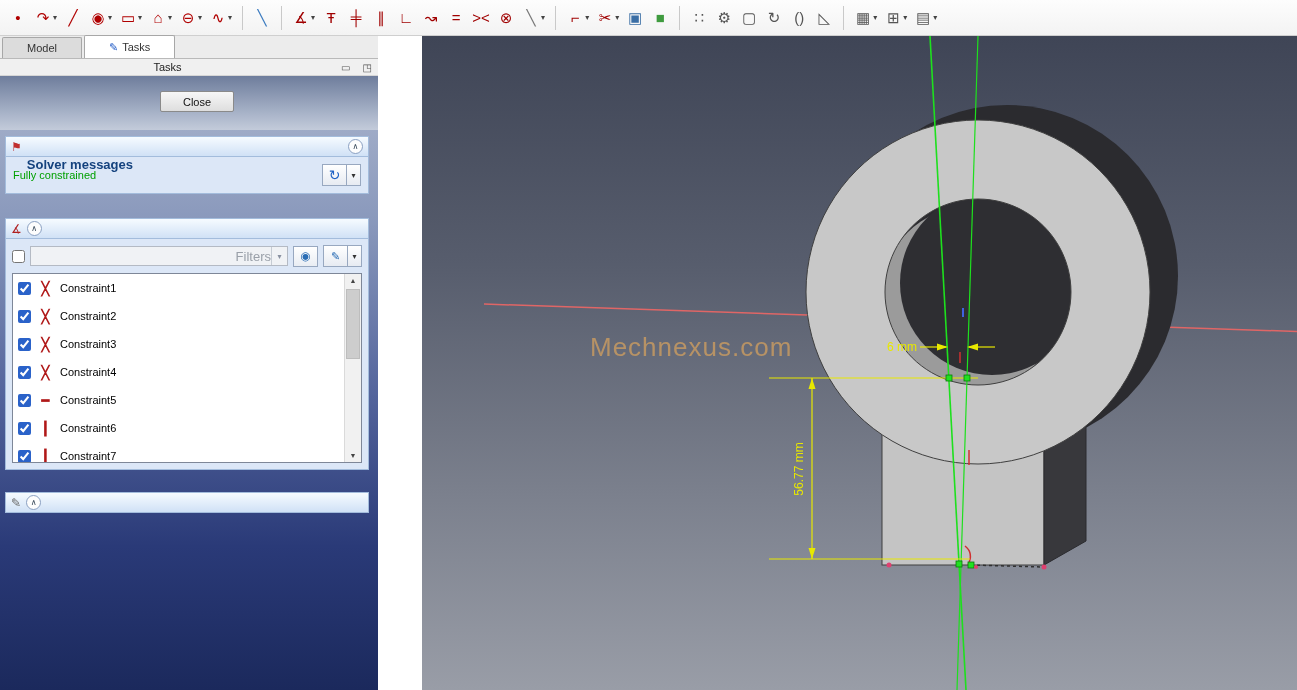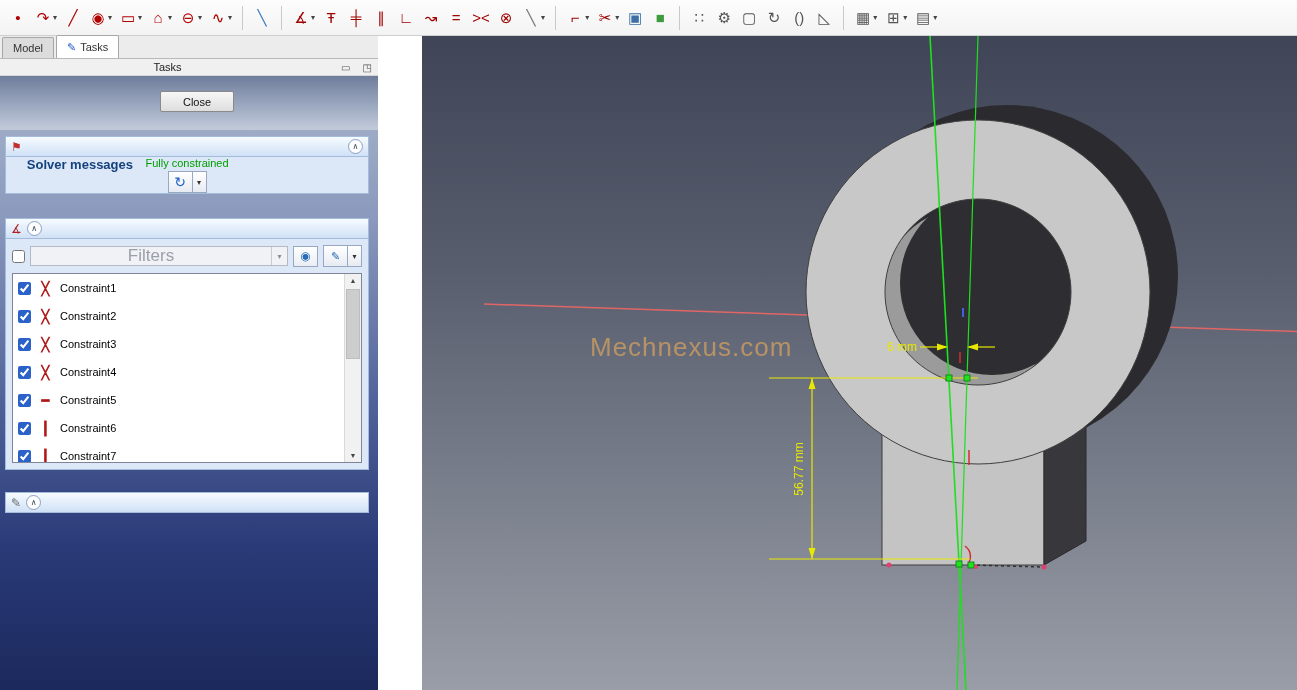--- a/index.html
+++ b/index.html
@@ -14,21 +14,21 @@
   .tb-glyph { font-size:15px; width:18px; text-align:center; line-height:1; }
   .tb-dd { font-size:8px; color:#444; margin-left:1px; }
   .tb-sep { width:1px; height:24px; background:#c9c9c9; margin:0 6px; }
 
   
   .left-panel { position:absolute; top:36px; left:0; width:378px; bottom:0;
     background:linear-gradient(180deg,#b3bdd2 0%,#8a99bc 28%,#53649c 55%,#2a3a78 78%,#1b295c 100%);
     display:flex; flex-direction:column; }
   .tabbar { height:23px; background:#ececec; display:flex; align-items:flex-end;
     padding-left:2px; border-bottom:1px solid #b9b9b9; flex:none; }
-  .tab { height:21px; padding:0 10px; font-size:11px; display:flex; align-items:center; gap:4px;
+  .tab { height:21px; padding:0 24px; font-size:11px; display:flex; align-items:center; gap:4px;
     border:1px solid #a7a7a7; border-bottom:none; border-radius:2px 2px 0 0;
     background:#dcdcdc; color:#333; margin-right:2px; }
   .tab.active { background:#ffffff; height:23px; }
   .tab-pen { color:#2a62c9; font-size:11px; }
 
   .dock-titlebar { height:17px; background:#f0f0f0; display:flex; align-items:center;
     font-size:11px; color:#222; border-bottom:1px solid #d6d6d6; flex:none; }
   .dock-title { flex:1; text-align:center; }
   .dock-ico { font-size:10px; color:#555; padding:0 6px; }
 
@@ -42,37 +42,37 @@
   .sections { padding:6px 9px 0 5px; flex:1; }
   .sec-head { height:21px; background:linear-gradient(180deg,#f6fbff,#d0e1f6);
     border:1px solid #a3bcdc; display:flex; align-items:center; gap:5px; padding:0 5px; }
   .sec-title { font-size:13px; font-weight:bold; color:#14427e; flex:1;margin-top:36px; }
   .sec-icon { font-size:12px; line-height:1; }
   .collapse-btn { width:15px; height:15px; border-radius:50%; background:#fdfdfd;
     border:1px solid #8aa0c2; font-size:8px; color:#334455;
     display:flex; align-items:center; justify-content:center; }
 
   .solver-body { background:#dce7f7; border:1px solid #a3bcdc; border-top:none; height:37px;
-    display:flex; align-items:center; padding:0 7px;flex-direction:column; }
+    display:flex; align-items:center; padding:0 7px; }
   .status-text { color:#00a000; font-size:11px; flex:1; }
   .split-btn { display:flex; }
   .split-main { width:25px; height:22px; background:linear-gradient(#ffffff,#e7ebf2);
     border:1px solid #98a8c0; display:flex; align-items:center; justify-content:center;
     color:#1f62c5; font-size:14px; }
   .split-dd { width:14px; height:22px; background:linear-gradient(#ffffff,#e7ebf2);
     border:1px solid #98a8c0; border-left:none; font-size:8px; color:#333;
     display:flex; align-items:center; justify-content:center; }
   .solver-sec { margin-bottom:24px; }
 
   .constraints-body { background:#dce7f7; border:1px solid #a3bcdc; border-top:none; padding:6px; }
   .filter-row { display:flex; align-items:center; gap:5px; }
   .filter-row input { width:13px; height:13px; accent-color:#2a62c9; }
   .combo { flex:1; height:20px; background:#f0f2f5; border:1px solid #b4bac4;
     display:flex; align-items:center; }
-  .combo-text { flex:1; text-align:center; color:#9aa0a9; font-size:17px; }
+  .combo-text { flex:1; text-align:right; color:#9aa0a9; font-size:13px; }
   .combo-dd { width:16px; height:100%; border-left:1px solid #c6ccd4; font-size:8px; color:#8890a0;
     display:flex; align-items:center; justify-content:center; }
   .eye-btn { width:25px; height:21px; background:linear-gradient(#ffffff,#e9edf3);
     border:1px solid #98a8c0; color:#2a6db5; font-size:12px;
     display:flex; align-items:center; justify-content:center; }
 
   .clist { position:relative; margin-top:6px; background:#fff; border:1px solid #7e8798;
     height:190px; overflow:hidden; }
   .crow { height:28px; display:flex; align-items:center; gap:7px; padding-left:5px; }
   .crow input { width:13px; height:13px; accent-color:#2a62c9; }

